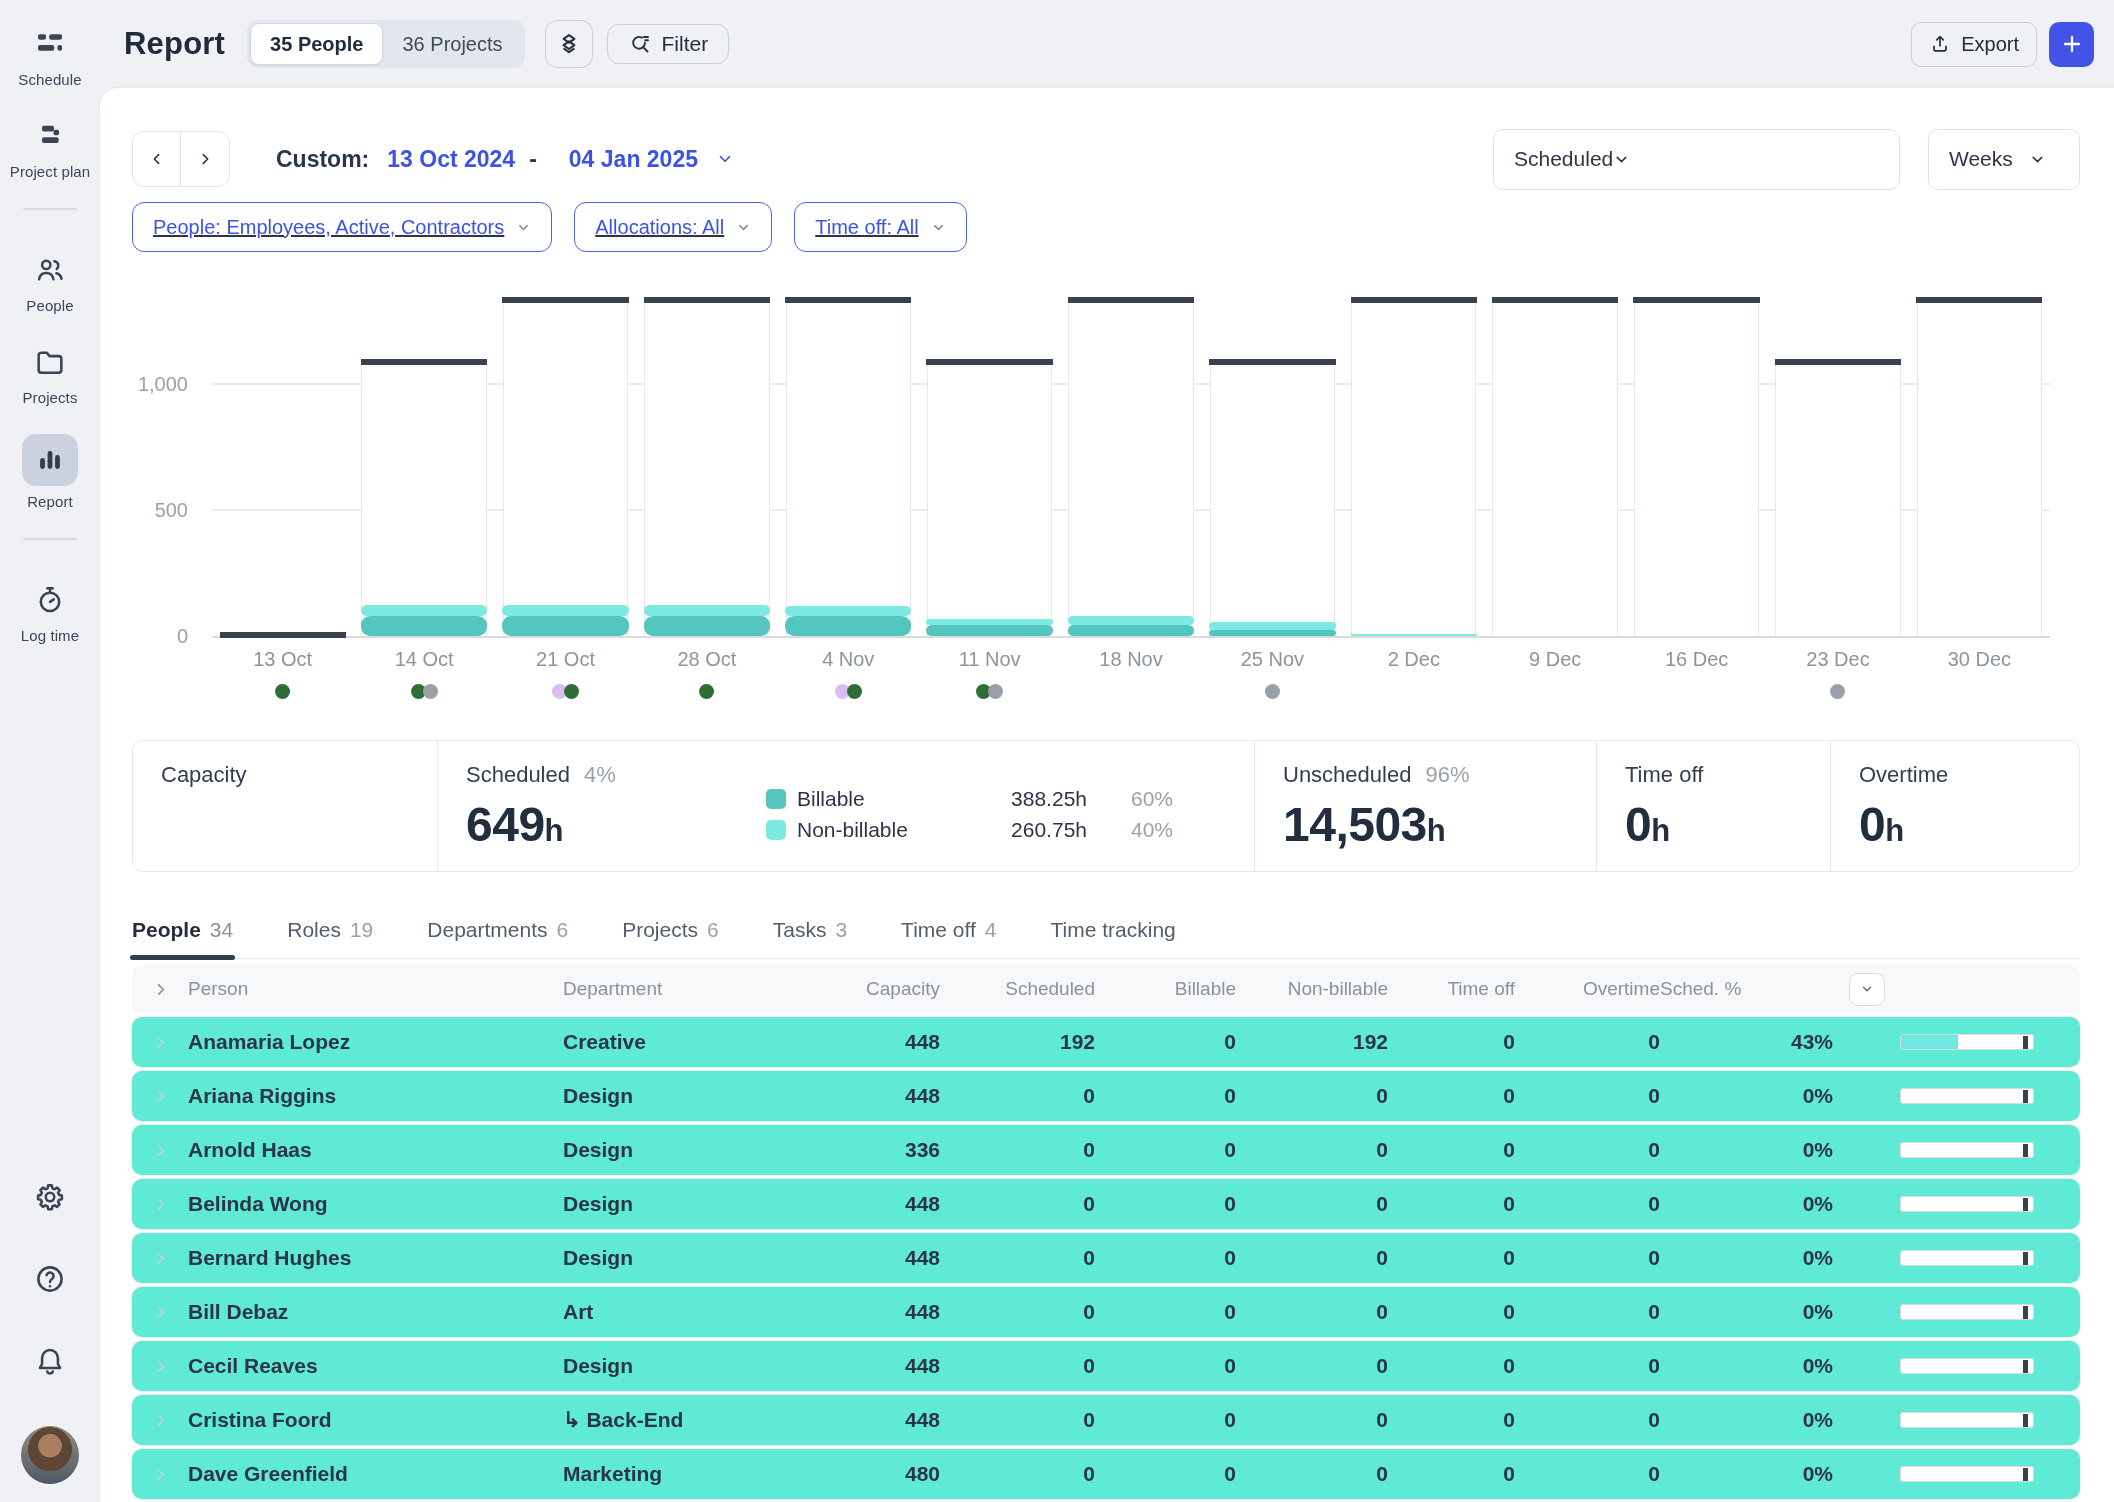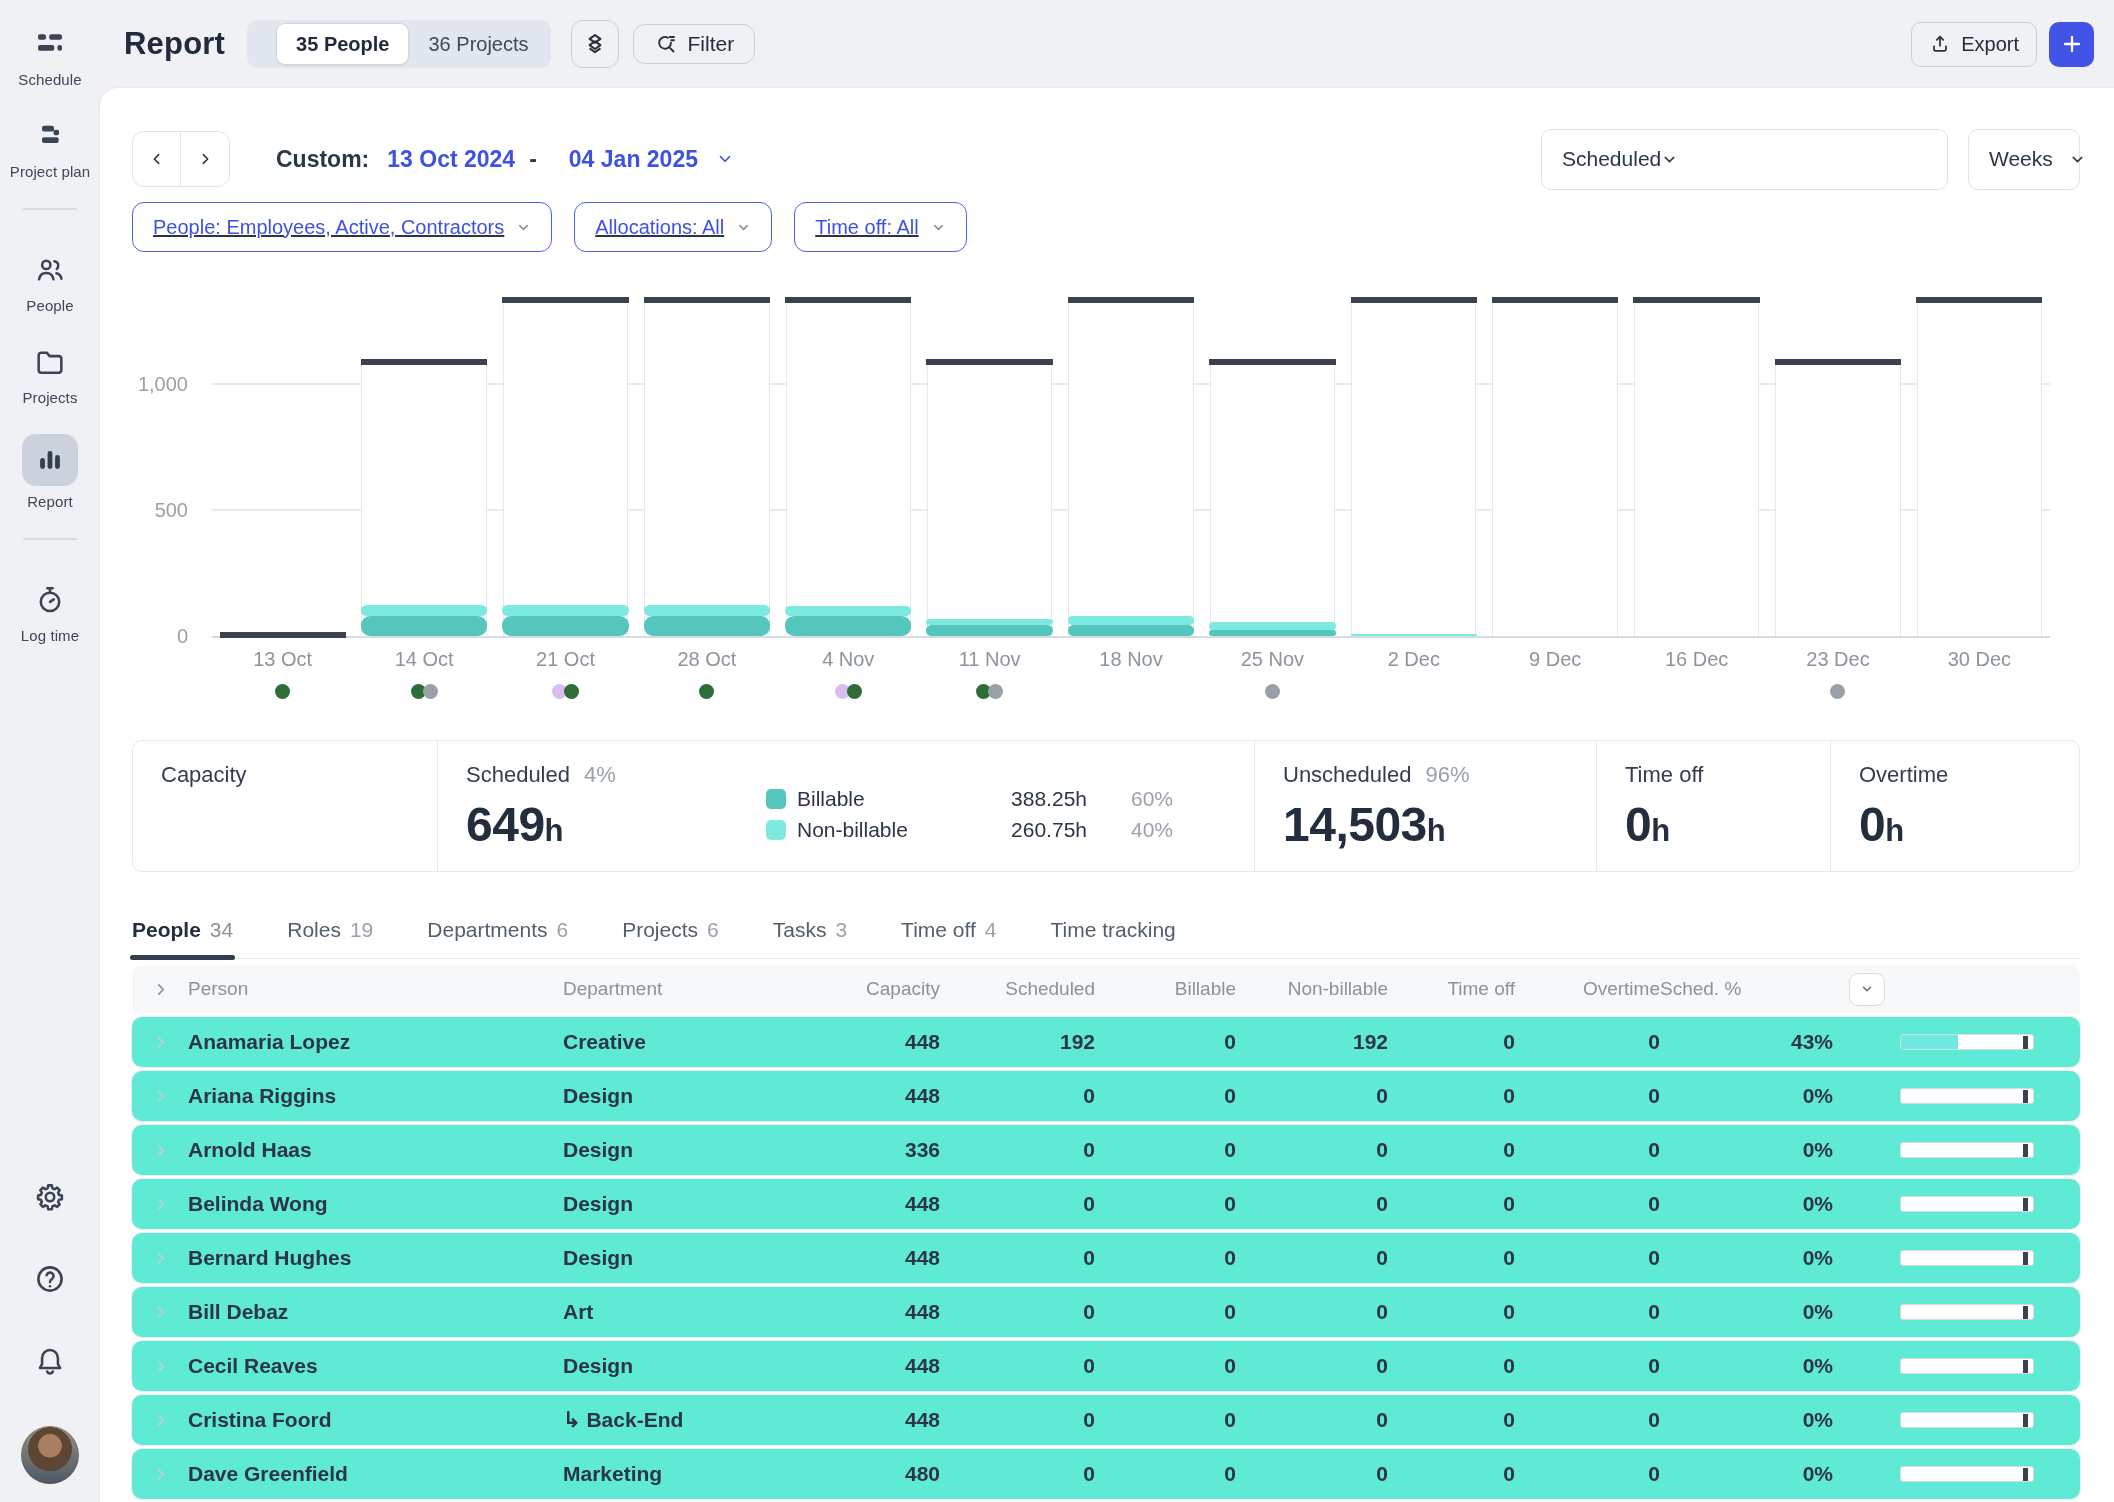--- a/index.html
+++ b/index.html
@@ -23,21 +23,21 @@
       radial-gradient(circle at 50% 34%, #a97f5f 0 24%, rgba(0,0,0,0) 25%),
       radial-gradient(circle at 50% 40%, #5d4634 0 48%, rgba(0,0,0,0) 49%),
       linear-gradient(#97907f, #4d5866);
     box-shadow: inset 0 0 0 1px rgba(0,0,0,.08); }
 
   
   .topbar { position:absolute; left:100px; right:0; top:0; height:88px; display:flex; align-items:center; padding:0 20px 0 24px; }
   .page-title { font-size:31px; font-weight:700; color:#212b3b; letter-spacing:.2px; margin-right:22px; }
   .segmented { display:flex; align-items:center; background:#e2e6ee; border-radius:11px; padding:3px; height:48px; margin-right:20px; }
   .seg { height:42px; padding:0 19px; display:flex; align-items:center; font-size:20px; color:#3e4959; border-radius:9px; cursor:pointer; border:none; background:transparent; font-family:inherit; }
-  .seg.active { background:#fff; border:1px solid #d0d7e1; font-weight:700; color:#1f2a3a; box-shadow:0 1px 2px rgba(30,40,60,.08);margin-left:26px; }
+  .seg.active { background:#fff; border:1px solid #d0d7e1; font-weight:700; color:#1f2a3a; box-shadow:0 1px 2px rgba(30,40,60,.08); }
   .iconbtn { width:48px; height:48px; border:1.5px solid #c7cfdd; border-radius:12px; background:transparent; display:flex; align-items:center; justify-content:center; cursor:pointer; margin-right:14px; }
   .iconbtn svg { width:26px; height:26px; }
   .filterbtn { height:40px; border:1.5px solid #c7cfdd; border-radius:12px; background:transparent; display:flex; align-items:center; gap:10px; padding:0 20px; font-size:21px; color:#232d3d; cursor:pointer; font-family:inherit; }
   .filterbtn svg { width:24px; height:24px; }
   .top-spacer { flex:1; }
   .exportbtn { height:45px; border:1.5px solid #c9cfd9; border-radius:10px; background:transparent; display:flex; align-items:center; gap:10px; padding:0 17px; font-size:20px; color:#232d3d; cursor:pointer; font-family:inherit; margin-right:12px; }
   .exportbtn svg { width:22px; height:22px; }
   .addbtn { width:45px; height:45px; border:none; border-radius:10px; background:#4254e8; display:flex; align-items:center; justify-content:center; cursor:pointer; }
   .addbtn svg { width:24px; height:24px; }
 
@@ -51,21 +51,21 @@
   .navbtn:first-child { border-right:1.5px solid #dfe3ea; }
   .navbtn svg { width:16px; height:16px; }
   .range-label { margin-left:46px; font-size:23px; font-weight:700; color:#2b3647; }
   .date-link { margin-left:18px; font-size:23px; font-weight:700; color:#3d52e4; cursor:pointer; }
   .date-sep { margin:0 14px; font-size:23px; font-weight:700; color:#2b3647; }
   .date-caret { margin-left:18px; color:#3d52e4; cursor:pointer; display:flex; }
   .date-caret svg { width:18px; height:18px; }
   .select { height:61px; border:1.5px solid #dde1e8; border-radius:10px; background:#fff; display:flex; align-items:center; padding:0 20px; font-size:21px; color:#2b3647; cursor:pointer; }
   .select svg { width:17px; height:17px; margin-left:auto; color:#333d4d; }
   .select.metric { margin-left:auto; width:407px; }
-  .select.interval { margin-left:20px; width:112px; }
+  .select.interval { margin-left:28px; width:152px; }
   .select.interval svg { margin-left:16px; }
 
   
   .pills { margin-top:12px; display:flex; gap:22px;text-decoration:underline; }
   .pill { height:50px; border:1.5px solid #4c61e8; border-radius:12px; display:flex; align-items:center; gap:12px; padding:0 20px; font-size:20px; color:#3d52e4; cursor:pointer; background:#fff; }
   .pill svg { width:15px; height:15px; color:#828ba0; }
 
   
   .chart { margin-top:6px; position:relative; height:444px; }
   .gridline { position:absolute; left:80px; right:30px; height:1.5px; background:#e9ebee; }

